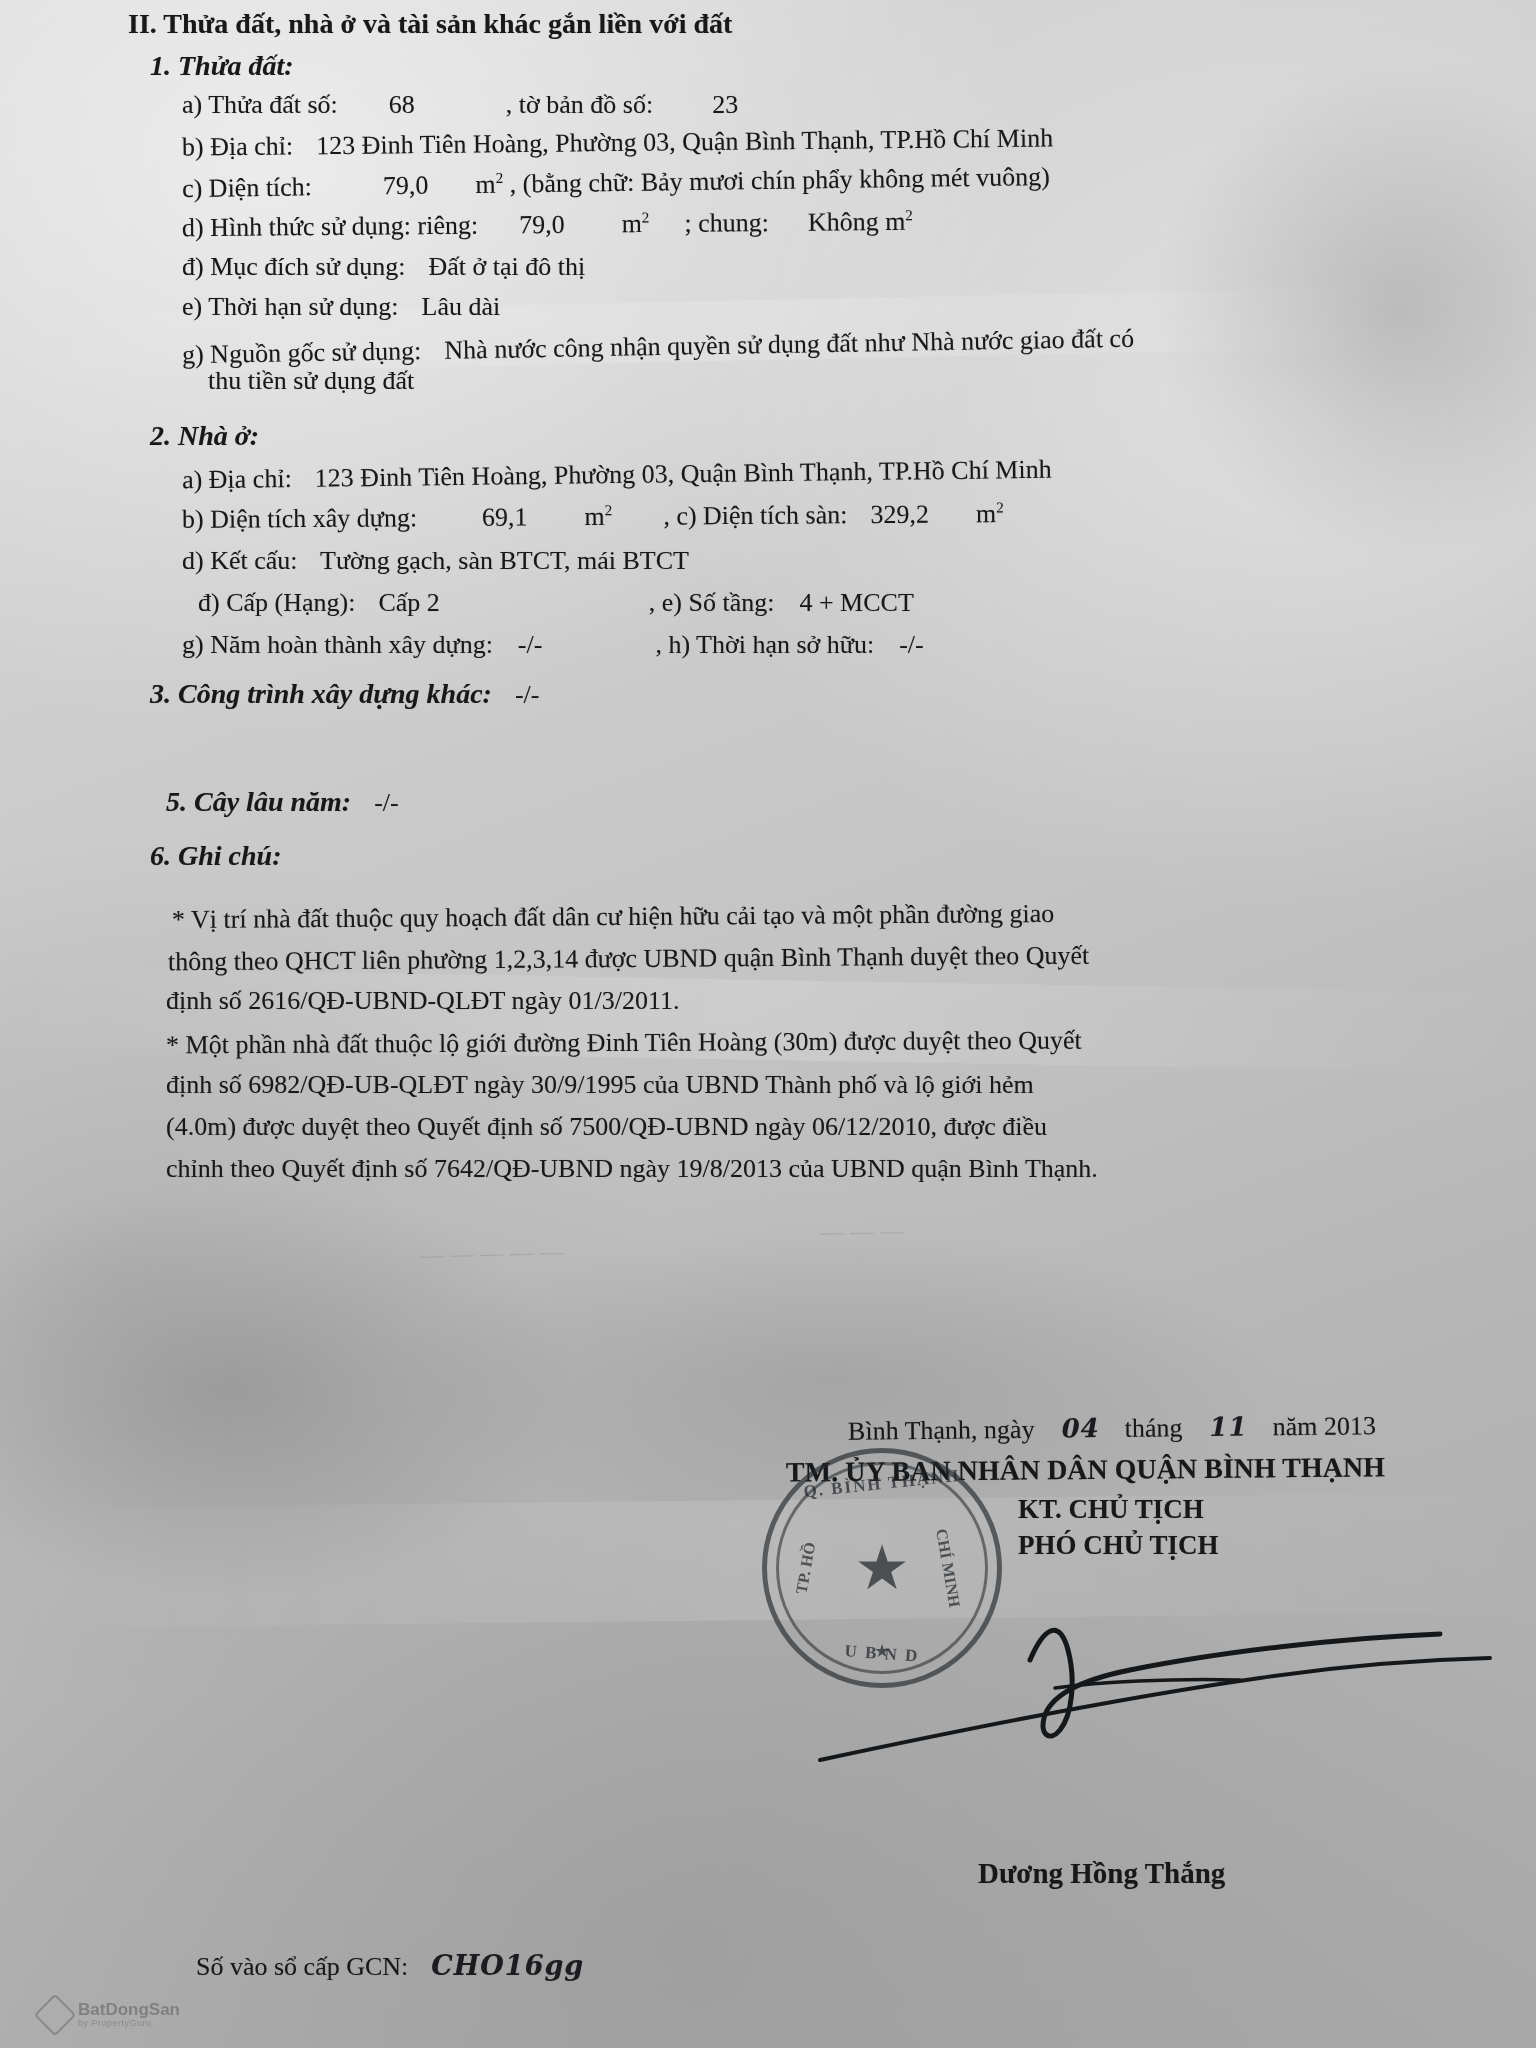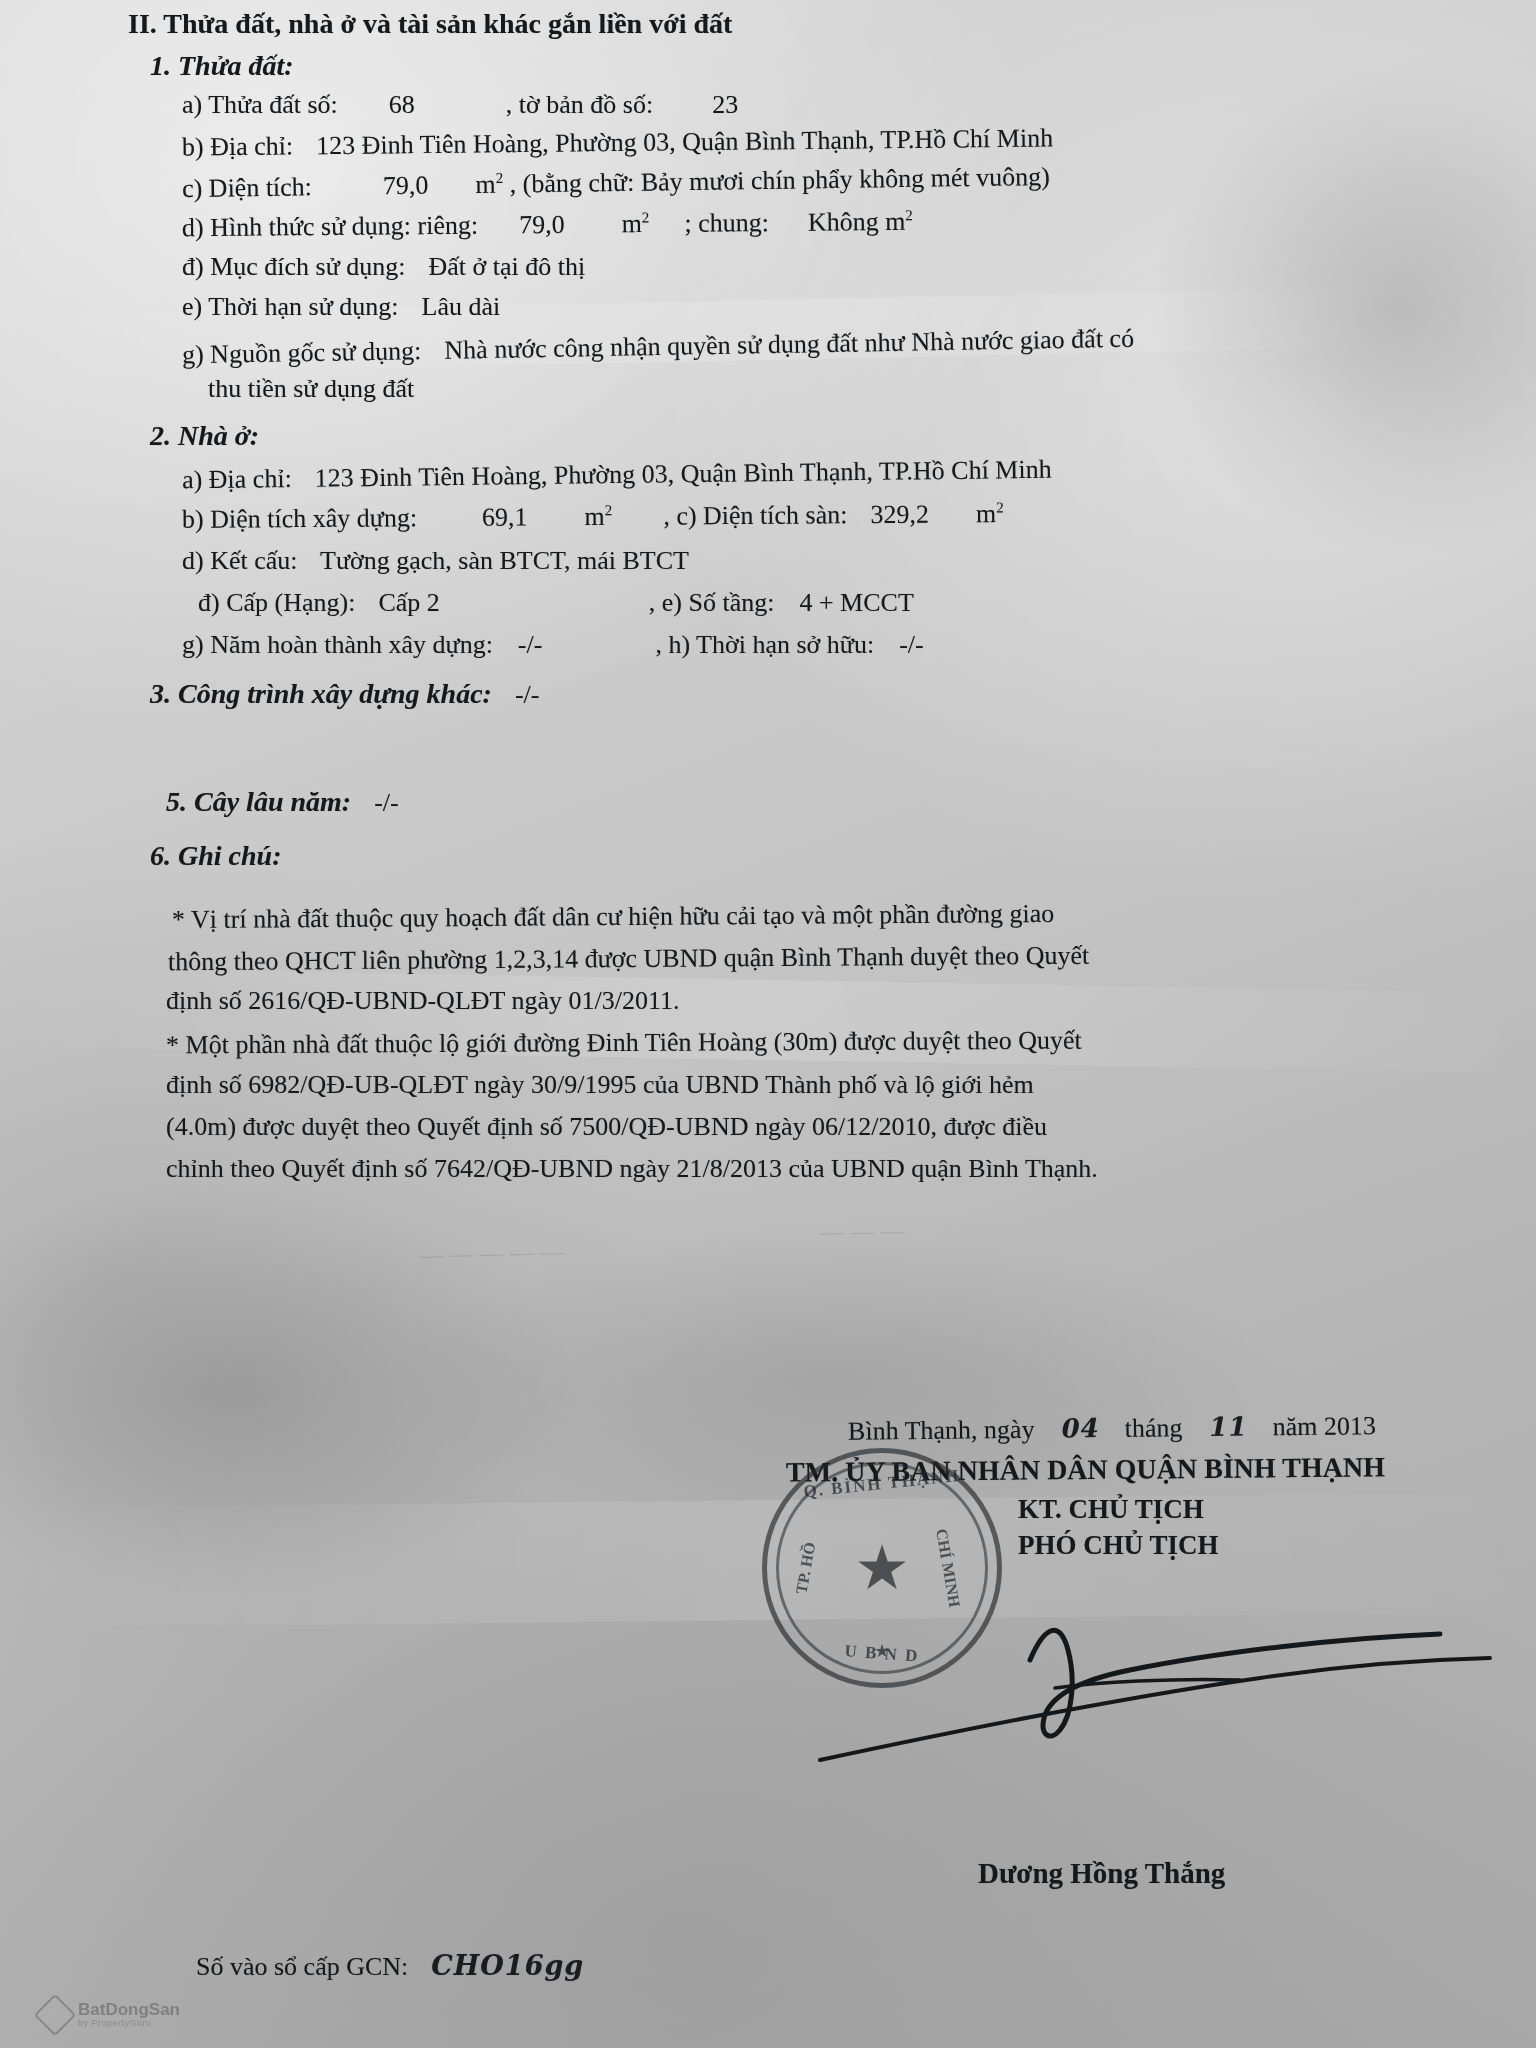--- a/index.html
+++ b/index.html
@@ -248,21 +248,21 @@
       <span>e) Thời hạn sử dụng:</span>
       <span style="display:inline-block; width:10px;"></span>
       <span>Lâu dài</span>
     </div>
 
     <div class="ln" style="left:182px; top:330px; transform:rotate(-1deg);">
       <span>g) Nguồn gốc sử dụng:</span>
       <span style="display:inline-block; width:10px;"></span>
       <span>Nhà nước công nhận quyền sử dụng đất như Nhà nước giao đất có</span>
     </div>
-    <div class="ln" style="left:208px; top:372px;">thu tiền sử dụng đất</div>
+    <div class="ln" style="left:208px; top:364px;">thu tiền sử dụng đất</div>
 
     <div class="ln bi" style="left:150px; top:418px; font-size:28px;">2. Nhà ở:</div>
 
     <div class="ln" style="left:182px; top:458px; transform:rotate(-0.7deg);">
       <span>a) Địa chỉ:</span>
       <span style="display:inline-block; width:10px;"></span>
       <span>123 Đinh Tiên Hoàng, Phường 03, Quận Bình Thạnh, TP.Hồ Chí Minh</span>
     </div>
 
     <div class="ln" style="left:182px; top:500px; transform:rotate(-0.4deg);">
@@ -319,21 +319,21 @@
     </div>
 
     <div class="ln bi" style="left:150px; top:838px; font-size:28px;text-align:center;">6. Ghi chú:</div>
 
     <div class="ln" style="left:172px; top:900px; transform:rotate(-0.4deg);">* Vị trí nhà đất thuộc quy hoạch đất dân cư hiện hữu cải tạo và một phần đường giao</div>
     <div class="ln" style="left:168px; top:942px; transform:rotate(-0.4deg);">thông theo QHCT liên phường 1,2,3,14 được UBND quận Bình Thạnh duyệt theo Quyết</div>
     <div class="ln" style="left:166px; top:984px;">định số 2616/QĐ-UBND-QLĐT ngày 01/3/2011.</div>
     <div class="ln" style="left:166px; top:1026px; transform:rotate(-0.3deg);">* Một phần nhà đất thuộc lộ giới đường Đinh Tiên Hoàng (30m) được duyệt theo Quyết</div>
     <div class="ln" style="left:166px; top:1068px;">định số 6982/QĐ-UB-QLĐT ngày 30/9/1995 của UBND Thành phố và lộ giới hẻm</div>
     <div class="ln" style="left:166px; top:1110px;">(4.0m) được duyệt theo Quyết định số 7500/QĐ-UBND ngày 06/12/2010, được điều</div>
-    <div class="ln" style="left:166px; top:1152px;">chỉnh theo Quyết định số 7642/QĐ-UBND ngày 21/8/2013 của UBND quận Bình Thạnh.</div>
+    <div class="ln" style="left:166px; top:1152px;">chỉnh theo Quyết định số 7642/QĐ-UBND ngày 19/8/2013 của UBND quận Bình Thạnh.</div>
 
     <div class="ln" style="left:848px; top:1412px; transform:rotate(-0.6deg);">
       <span>Bình Thạnh, ngày</span>
       <span style="display:inline-block; width:14px;"></span>
       <span class="hw">04</span>
       <span style="display:inline-block; width:12px;"></span>
       <span>tháng</span>
       <span style="display:inline-block; width:14px;"></span>
       <span class="hw">11</span>
       <span style="display:inline-block; width:12px;"></span>

